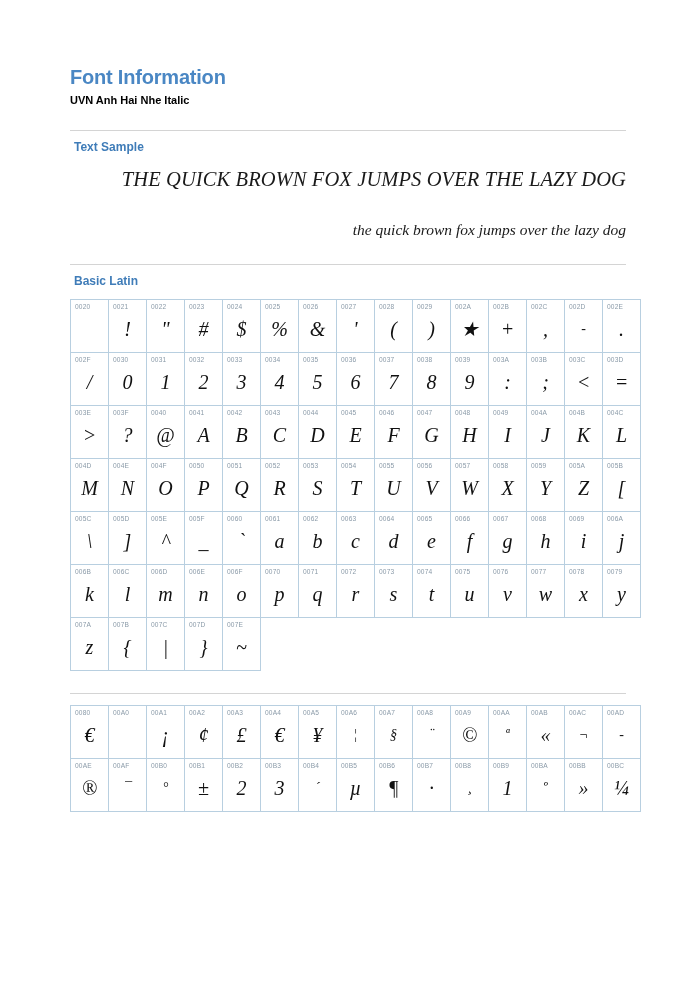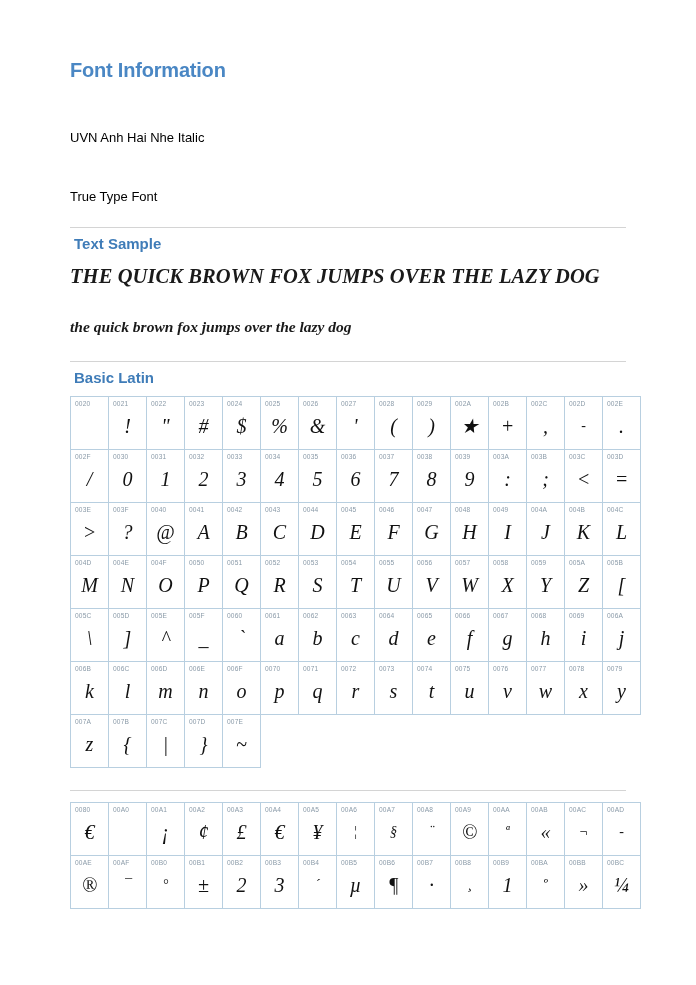--- a/index.html
+++ b/index.html
@@ -14,71 +14,69 @@
     color: #000000;
     position: relative;
     overflow: hidden;
   }
   .page {
     position: absolute;
     left: 0; top: 0;
     width: 696px;
     height: 985px;
     box-sizing: border-box;
-    padding: 1px 70px;
+    padding: 8px 70px;
   }
 
   
   .doc-title {
     font-size: 20px;
     font-weight: bold;
     color: #4a87c4;
     letter-spacing: -0.2px;
     margin: 0;
     padding-top: 58px;
     line-height: 1.15;
   }
   .meta-list {
     margin: 0;
     padding: 4px 0 0 0;
     list-style: none;
   }
   .meta-list li {
-    font-size: 13px;
-    font-weight: normal;
+    font-size: 11px;
+    font-weight: bold;
     line-height: 15.4px;
     color: #000;
     white-space: nowrap;
-    margin-top: 44px;
   }
 
   
   .section {
     margin-top: 22px;
   }
   .rule {
     height: 1px;
     background: #d4d4d4;
     width: 100%;
     margin: 0;
   }
   .section-title {
-    font-size: 15px;
+    font-size: 12px;
     font-weight: bold;
     color: #3f7cb8;
     margin: 0;
     padding: 9px 0 0 4px;
     line-height: 14px;
   }
 
   
   .sample-block {
     padding-top: 10px;
-    text-align: left;
-    font-weight: bold;
+    text-align: right;
   }
   .sample-upper {
     font-family: "Liberation Serif", "DejaVu Serif", serif;
     font-style: italic;
     font-size: 20.5px;
     letter-spacing: 0.1px;
     white-space: nowrap;
     line-height: 30px;
     color: #1a1a1a;
   }
@@ -137,21 +135,20 @@
 </style>
 </head>
 <body>
 
 <div class="page">
 
   <h1 class="doc-title">Font Information</h1>
 
   <ul class="meta-list">
       <li>UVN Anh Hai Nhe Italic</li>
-      <li>True Type Font</li>
     </ul>
 
   <div class="section">
     <div class="rule"></div>
     <div class="section-title">Text Sample</div>
     <div class="sample-block">
       <div class="sample-upper">THE QUICK BROWN FOX JUMPS OVER THE LAZY DOG</div>
       <div class="sample-lower">the quick brown fox jumps over the lazy dog</div>
     </div>
   </div>

